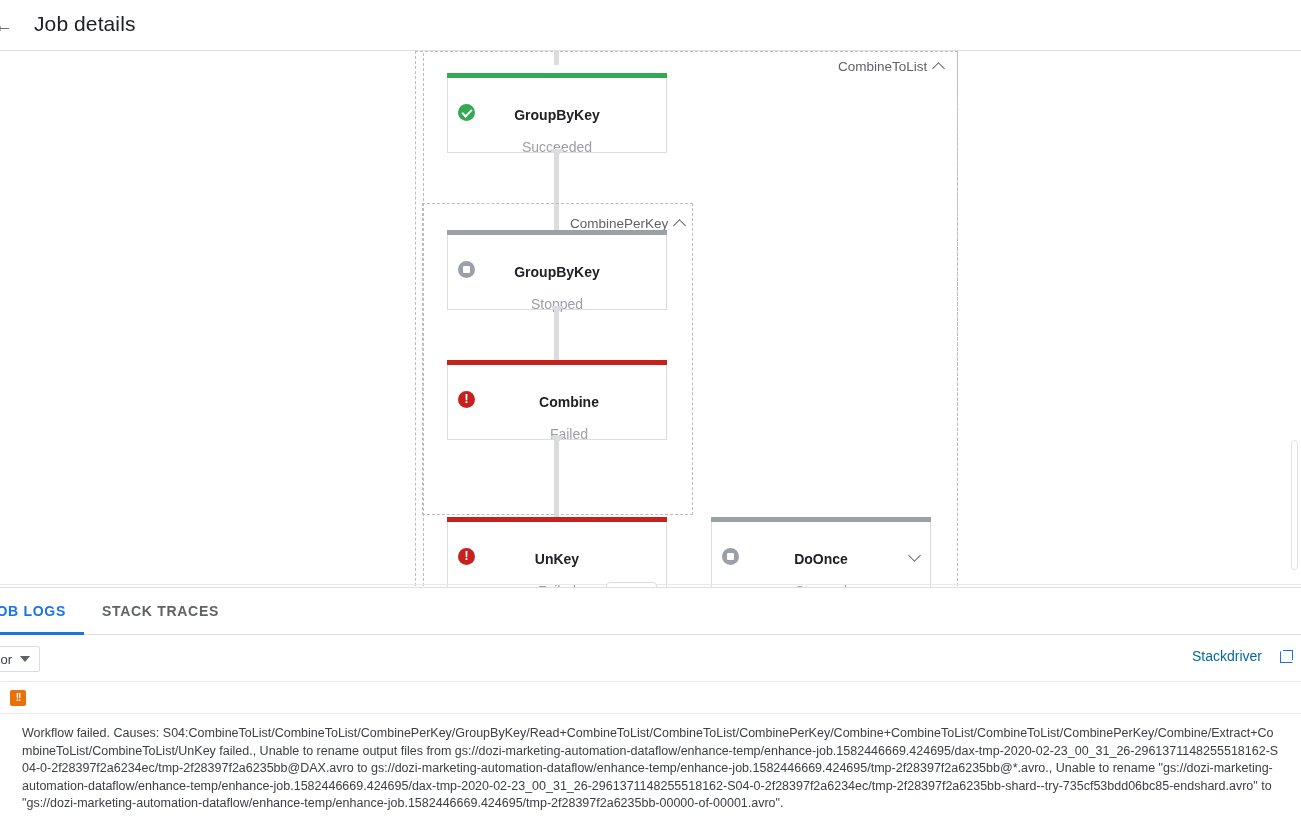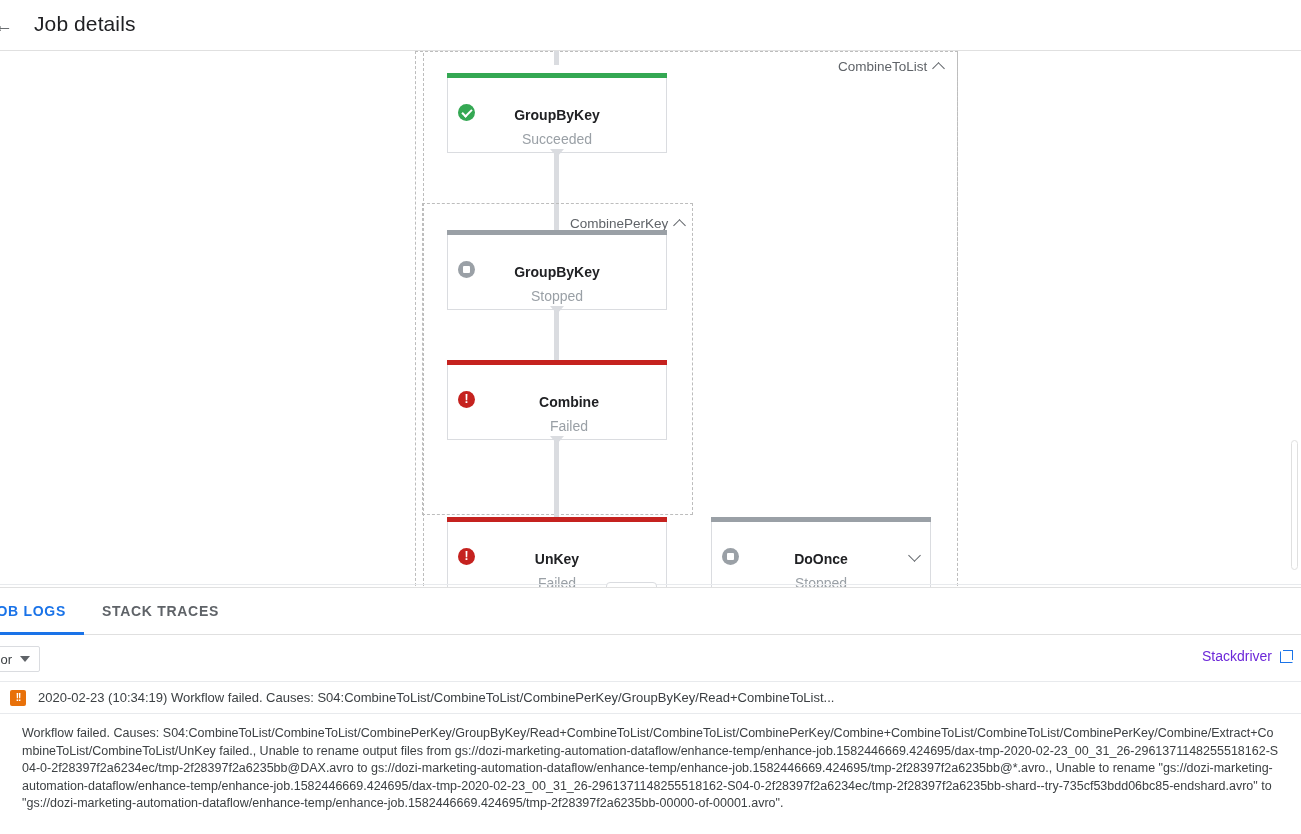--- a/index.html
+++ b/index.html
@@ -88,21 +88,21 @@
     border:1px dashed #bdbdbd;
   }
 
   .node{
     position:absolute; background:#fff; border:1px solid #dadce0;
     display:flex; flex-direction:column; align-items:center;
     cursor:pointer;
   }
   .node .topbar{ position:absolute; left:-1px; top:-1px; width:calc(100% + 2px); height:5px; }
   .node .nname{ font-size:14px; font-weight:700; color:#202124; margin-top:33px; }
-  .node .nstatus{ font-size:14px; color:#9aa0a6; margin-top:8px; }
+  .node .nstatus{ font-size:14px; color:#9aa0a6; margin-top:16px; }
   .node .sicon{ position:absolute; left:10px; top:30px; width:17px; height:17px; border-radius:50%; }
   .node .sicon.ok{ background:#34a853; }
   .node .sicon.ok::after{ content:""; position:absolute; left:4px; top:4.5px; width:8px;height:4px;
         border-left:2px solid #fff; border-bottom:2px solid #fff; transform:rotate(-45deg); }
   .node .sicon.stopped{ background:#9aa0a6; }
   .node .sicon.stopped::after{ content:""; position:absolute; left:5px; top:5px; width:7px;height:7px;
         background:#fff; border-radius:1px;}
   .node .sicon.failed{ background:#c5221f; }
   .node .sicon.failed::after{ content:"!"; position:absolute; inset:0; color:#fff; font-size:12px;
         font-weight:700; text-align:center; line-height:17px; }
@@ -153,22 +153,22 @@
   }
   .sev-select{
     position:absolute; left:-30px; top:11px; width:70px; height:26px;
     border:1px solid #dadce0; border-radius:2px; background:#fff;
     display:flex; align-items:center; justify-content:flex-end; gap:8px;
     padding-right:9px; font-size:13px; color:#3c4043; cursor:pointer; overflow:hidden;
   }
   .caret{ width:0;height:0;border-left:5px solid transparent;border-right:5px solid transparent;
           border-top:6px solid #5f6368; }
   .stackdriver-link{
-    position:absolute; right:8px; top:13px; display:flex; align-items:center; gap:8px;
-    color:#6d28d9; font-size:14px; cursor:pointer;
+    position:absolute; right:8px; top:13px; display:flex; align-items:center; gap:18px;
+    color:#0369a1; font-size:14px; cursor:pointer;
   }
   .ext-icon{ width:13px;height:13px;position:relative; }
   .ext-icon::before{
     content:""; position:absolute; left:0;bottom:0;width:11px;height:10px;
     border:1.6px solid #1a73e8; border-top-color:transparent; border-right-color:transparent;
   }
   .ext-icon::after{
     content:""; position:absolute; right:0;top:0;width:9px;height:9px;
     border-top:1.6px solid #1a73e8; border-right:1.6px solid #1a73e8;
   }
@@ -284,19 +284,18 @@
         <span class="caret"></span>
       </div>
       <div class="stackdriver-link">
         <span>Stackdriver</span>
         <span class="ext-icon"></span>
       </div>
     </div>
 
     <div class="log-entry">
       <span class="sev-icon"></span>
-      <span class="log-summary">2020-02-23 (10:34:19) Workflow failed. Causes: S04:CombineToList/CombineToList/CombinePerKey/GroupByKey/Read+CombineToList...</span>
     </div>
 
     <div class="log-detail">Workflow failed. Causes: S04:CombineToList/CombineToList/CombinePerKey/GroupByKey/Read+CombineToList/CombineToList/CombinePerKey/Combine+CombineToList/CombineToList/CombinePerKey/Combine/Extract+CombineToList/CombineToList/UnKey failed., Unable to rename output files from gs://dozi-marketing-automation-dataflow/enhance-temp/enhance-job.1582446669.424695/dax-tmp-2020-02-23_00_31_26-2961371148255518162-S04-0-2f28397f2a6234ec/tmp-2f28397f2a6235bb@DAX.avro to gs://dozi-marketing-automation-dataflow/enhance-temp/enhance-job.1582446669.424695/tmp-2f28397f2a6235bb@*.avro., Unable to rename "gs://dozi-marketing-automation-dataflow/enhance-temp/enhance-job.1582446669.424695/dax-tmp-2020-02-23_00_31_26-2961371148255518162-S04-0-2f28397f2a6234ec/tmp-2f28397f2a6235bb-shard--try-735cf53bdd06bc85-endshard.avro" to "gs://dozi-marketing-automation-dataflow/enhance-temp/enhance-job.1582446669.424695/tmp-2f28397f2a6235bb-00000-of-00001.avro".</div>
   </div>
 
 </div>
 
 </body></html>

